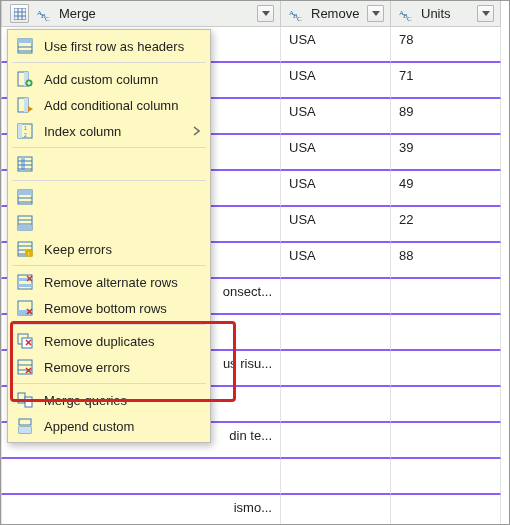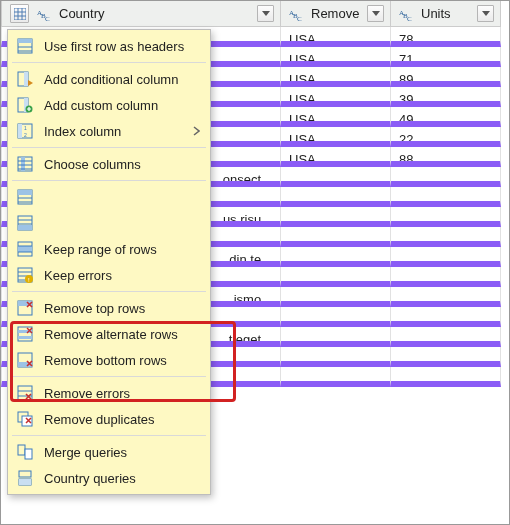--- a/index.html
+++ b/index.html
@@ -45,23 +45,23 @@
     width: 19px; height: 19px;
     border: 1px solid #b5b5b5;
     background: linear-gradient(#fdfdfd,#eaeaea);
     display: flex; align-items: center; justify-content: center;
     border-radius: 1px;
     margin-right: 2px;
   }
   .data-row { display: contents; }
   .cell {
     border-right: 1px solid #e1e1e1;
-    border-bottom: 6px solid #8b5cf6;
+    border-bottom: 2px solid #8b5cf6;
     padding: 5px 8px;
-    height: 20px;
+    height: 36px;
     white-space: nowrap;
     overflow: hidden;
     text-overflow: ellipsis;
   }
   .cell:first-child { border-left: 1px solid #e1e1e1; }
 
   .menu {
     position: absolute;
     left: 6px; top: 28px;
     width: 204px;
@@ -113,21 +113,21 @@
             <line x1="8" y1="0" x2="8" y2="12" stroke="#4e7db3"></line>
           </svg>
       </span>
       <span class="type-icon">
         <svg width="16" height="14" viewBox="0 0 16 14">
             <text x="0" y="8" font-size="7" fill="#2a6099" font-family="Segoe UI">A</text>
             <text x="4" y="11" font-size="7" fill="#2a6099" font-family="Segoe UI">B</text>
             <text x="8" y="14" font-size="7" fill="#2a6099" font-family="Segoe UI">C</text>
           </svg>
       </span>
-      <span class="hdr-name">Country</span>
+      <span class="hdr-name">Merge</span>
       <span class="drop-btn">
         <svg width="8" height="6" viewBox="0 0 8 6">
             <path d="M0 0 L8 0 L4 5 Z" fill="#555"></path>
           </svg>
       </span>
     </div>
     <div class="hdr-cell">
       <span class="type-icon">
         <svg width="16" height="14" viewBox="0 0 16 14">
             <text x="0" y="8" font-size="7" fill="#2a6099" font-family="Segoe UI">A</text>
@@ -190,35 +190,35 @@
         </svg>
       </span>
     <span class="mi-label">Use first row as headers</span>
   </div>
   <div class="menu-sep"></div>
   <div class="menu-item">
     <span class="mi-icon">
         <svg width="16" height="16" viewBox="0 0 16 16">
           <rect x="1" y="1" width="10" height="14" fill="none" stroke="#3a7bbf"></rect>
           <rect x="7" y="1" width="4" height="14" fill="#c9dff2"></rect>
-          <path d="M11 9l5 3-5 3z" fill="#d58a1e"></path>
-        </svg>
-      </span>
-    <span class="mi-label">Add conditional column</span>
+          <circle cx="12" cy="12" r="3.5" fill="#3aa24b"></circle>
+          <path d="M12 10v4M10 12h4" stroke="#fff" stroke-width="1.2"></path>
+        </svg>
+      </span>
+    <span class="mi-label">Add custom column</span>
   </div>
   <div class="menu-item">
     <span class="mi-icon">
         <svg width="16" height="16" viewBox="0 0 16 16">
           <rect x="1" y="1" width="10" height="14" fill="none" stroke="#3a7bbf"></rect>
           <rect x="7" y="1" width="4" height="14" fill="#c9dff2"></rect>
-          <circle cx="12" cy="12" r="3.5" fill="#3aa24b"></circle>
-          <path d="M12 10v4M10 12h4" stroke="#fff" stroke-width="1.2"></path>
-        </svg>
-      </span>
-    <span class="mi-label">Add custom column</span>
+          <path d="M11 9l5 3-5 3z" fill="#d58a1e"></path>
+        </svg>
+      </span>
+    <span class="mi-label">Add conditional column</span>
   </div>
   <div class="menu-item">
     <span class="mi-icon">
         <svg width="16" height="16" viewBox="0 0 16 16">
           <rect x="1" y="1" width="14" height="14" fill="none" stroke="#3a7bbf"></rect>
           <rect x="1" y="1" width="4" height="14" fill="#c9dff2"></rect>
           <text x="7" y="7" font-size="5" fill="#3a7bbf">1</text>
           <text x="7" y="14" font-size="5" fill="#3a7bbf">2</text>
         </svg>
       </span>
@@ -231,21 +231,20 @@
   <div class="menu-item">
     <span class="mi-icon">
         <svg width="16" height="16" viewBox="0 0 16 16">
           <rect x="1" y="1" width="14" height="14" fill="none" stroke="#3a7bbf"></rect>
           <rect x="4" y="1" width="4" height="14" fill="#9dc3e6"></rect>
           <line x1="1" y1="5" x2="15" y2="5" stroke="#3a7bbf"></line>
           <line x1="1" y1="9" x2="15" y2="9" stroke="#3a7bbf"></line>
           <line x1="1" y1="13" x2="15" y2="13" stroke="#3a7bbf"></line>
         </svg>
       </span>
-    <span class="mi-label">Choose columns</span>
   </div>
   <div class="menu-sep"></div>
   <div class="menu-item">
     <span class="mi-icon">
         <svg width="16" height="16" viewBox="0 0 16 16">
           <rect x="1" y="1" width="14" height="14" fill="none" stroke="#3a7bbf"></rect>
           <rect x="1" y="1" width="14" height="5" fill="#9dc3e6"></rect>
           <line x1="1" y1="9" x2="15" y2="9" stroke="#3a7bbf"></line>
           <line x1="1" y1="13" x2="15" y2="13" stroke="#3a7bbf"></line>
         </svg>
@@ -253,60 +252,39 @@
   </div>
   <div class="menu-item">
     <span class="mi-icon">
         <svg width="16" height="16" viewBox="0 0 16 16">
           <rect x="1" y="1" width="14" height="14" fill="none" stroke="#3a7bbf"></rect>
           <rect x="1" y="10" width="14" height="5" fill="#9dc3e6"></rect>
           <line x1="1" y1="5" x2="15" y2="5" stroke="#3a7bbf"></line>
           <line x1="1" y1="9" x2="15" y2="9" stroke="#3a7bbf"></line>
         </svg>
       </span>
-  </div>
-  <div class="menu-item">
-    <span class="mi-icon">
-        <svg width="16" height="16" viewBox="0 0 16 16">
-          <rect x="1" y="1" width="14" height="14" fill="none" stroke="#3a7bbf"></rect>
-          <rect x="1" y="5" width="14" height="6" fill="#9dc3e6"></rect>
-          <line x1="1" y1="5" x2="15" y2="5" stroke="#3a7bbf"></line>
-          <line x1="1" y1="11" x2="15" y2="11" stroke="#3a7bbf"></line>
-        </svg>
-      </span>
-    <span class="mi-label">Keep range of rows</span>
   </div>
   <div class="menu-item">
     <span class="mi-icon">
         <svg width="16" height="16" viewBox="0 0 16 16">
           <rect x="1" y="1" width="14" height="14" fill="none" stroke="#3a7bbf"></rect>
           <line x1="1" y1="5" x2="15" y2="5" stroke="#3a7bbf"></line>
           <line x1="1" y1="9" x2="15" y2="9" stroke="#3a7bbf"></line>
           <line x1="1" y1="13" x2="15" y2="13" stroke="#3a7bbf"></line>
           <circle cx="12" cy="12" r="4" fill="#e0b000"></circle>
           <text x="11" y="15" font-size="6" fill="#fff">!</text>
         </svg>
       </span>
     <span class="mi-label">Keep errors</span>
   </div>
   <div class="menu-sep"></div>
   <div class="menu-item">
     <span class="mi-icon">
         <svg width="16" height="16" viewBox="0 0 16 16">
           <rect x="1" y="1" width="14" height="14" fill="none" stroke="#3a7bbf"></rect>
-          <rect x="1" y="1" width="14" height="5" fill="#9dc3e6"></rect>
-          <path d="M10 2l5 5M15 2l-5 5" stroke="#c63030" stroke-width="1.6"></path>
-        </svg>
-      </span>
-    <span class="mi-label">Remove top rows</span>
-  </div>
-  <div class="menu-item">
-    <span class="mi-icon">
-        <svg width="16" height="16" viewBox="0 0 16 16">
-          <rect x="1" y="1" width="14" height="14" fill="none" stroke="#3a7bbf"></rect>
           <rect x="1" y="4" width="14" height="3" fill="#9dc3e6"></rect>
           <rect x="1" y="10" width="14" height="3" fill="#9dc3e6"></rect>
           <path d="M10 2l5 5M15 2l-5 5" stroke="#c63030" stroke-width="1.4"></path>
         </svg>
       </span>
     <span class="mi-label">Remove alternate rows</span>
   </div>
   <div class="menu-item">
     <span class="mi-icon">
         <svg width="16" height="16" viewBox="0 0 16 16">
@@ -314,54 +292,54 @@
           <rect x="1" y="10" width="14" height="5" fill="#9dc3e6"></rect>
           <path d="M10 9l5 5M15 9l-5 5" stroke="#c63030" stroke-width="1.6"></path>
         </svg>
       </span>
     <span class="mi-label">Remove bottom rows</span>
   </div>
   <div class="menu-sep"></div>
   <div class="menu-item">
     <span class="mi-icon">
         <svg width="16" height="16" viewBox="0 0 16 16">
+          <rect x="1" y="1" width="10" height="10" fill="none" stroke="#3a7bbf"></rect>
+          <rect x="5" y="5" width="10" height="10" fill="#fff" stroke="#3a7bbf"></rect>
+          <path d="M9 7l5 5M14 7l-5 5" stroke="#c63030" stroke-width="1.5"></path>
+        </svg>
+      </span>
+    <span class="mi-label">Remove duplicates</span>
+  </div>
+  <div class="menu-item">
+    <span class="mi-icon">
+        <svg width="16" height="16" viewBox="0 0 16 16">
           <rect x="1" y="1" width="14" height="14" fill="none" stroke="#3a7bbf"></rect>
           <line x1="1" y1="6" x2="15" y2="6" stroke="#3a7bbf"></line>
           <line x1="1" y1="11" x2="15" y2="11" stroke="#3a7bbf"></line>
           <path d="M9 9l5 5M14 9l-5 5" stroke="#c63030" stroke-width="1.6"></path>
         </svg>
       </span>
     <span class="mi-label">Remove errors</span>
   </div>
-  <div class="menu-item">
-    <span class="mi-icon">
-        <svg width="16" height="16" viewBox="0 0 16 16">
-          <rect x="1" y="1" width="10" height="10" fill="none" stroke="#3a7bbf"></rect>
-          <rect x="5" y="5" width="10" height="10" fill="#fff" stroke="#3a7bbf"></rect>
-          <path d="M9 7l5 5M14 7l-5 5" stroke="#c63030" stroke-width="1.5"></path>
-        </svg>
-      </span>
-    <span class="mi-label">Remove duplicates</span>
-  </div>
   <div class="menu-sep"></div>
   <div class="menu-item">
     <span class="mi-icon">
         <svg width="16" height="16" viewBox="0 0 16 16">
           <rect x="1" y="1" width="7" height="10" fill="none" stroke="#3a7bbf"></rect>
           <rect x="8" y="5" width="7" height="10" fill="#fff" stroke="#3a7bbf"></rect>
           <rect x="8" y="5" width="0" height="6" fill="#9dc3e6"></rect>
         </svg>
       </span>
     <span class="mi-label">Merge queries</span>
   </div>
   <div class="menu-item">
     <span class="mi-icon">
         <svg width="16" height="16" viewBox="0 0 16 16">
           <rect x="2" y="1" width="12" height="6" fill="none" stroke="#3a7bbf"></rect>
           <rect x="2" y="9" width="12" height="6" fill="none" stroke="#3a7bbf"></rect>
           <rect x="2" y="9" width="12" height="6" fill="#c9dff2"></rect>
         </svg>
       </span>
-    <span class="mi-label">Country queries</span>
+    <span class="mi-label">Append custom</span>
   </div>
 </div>
 
 <div class="highlight-box"></div>
 
 </body></html>

